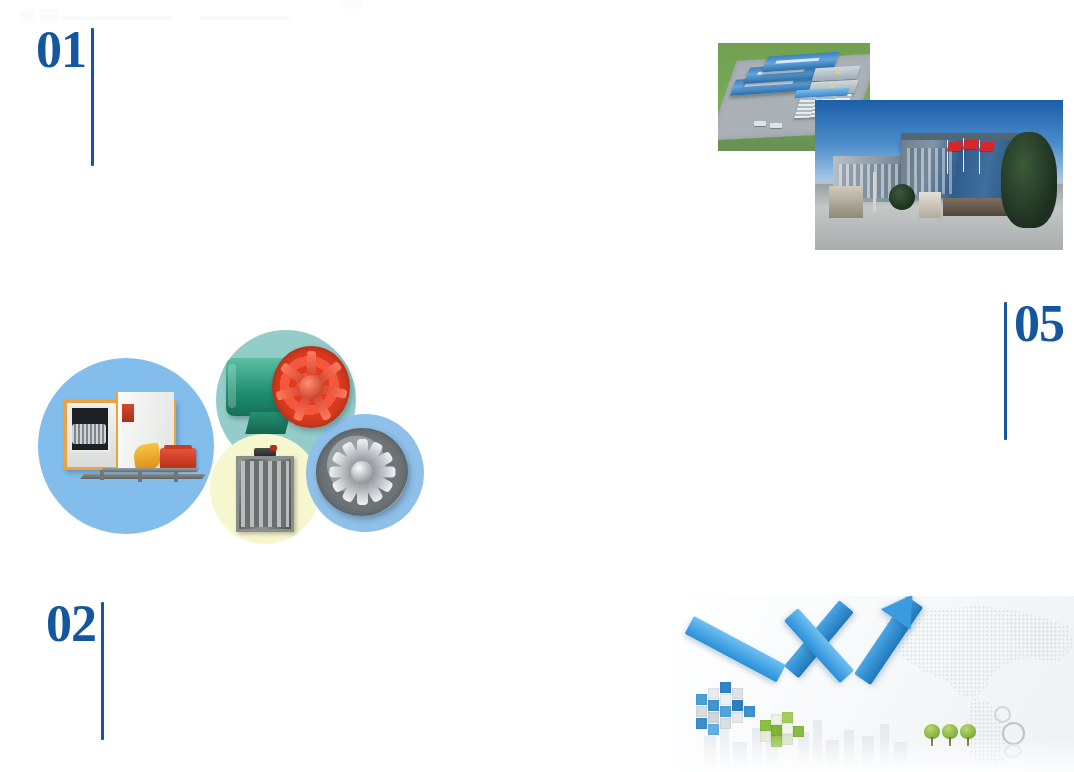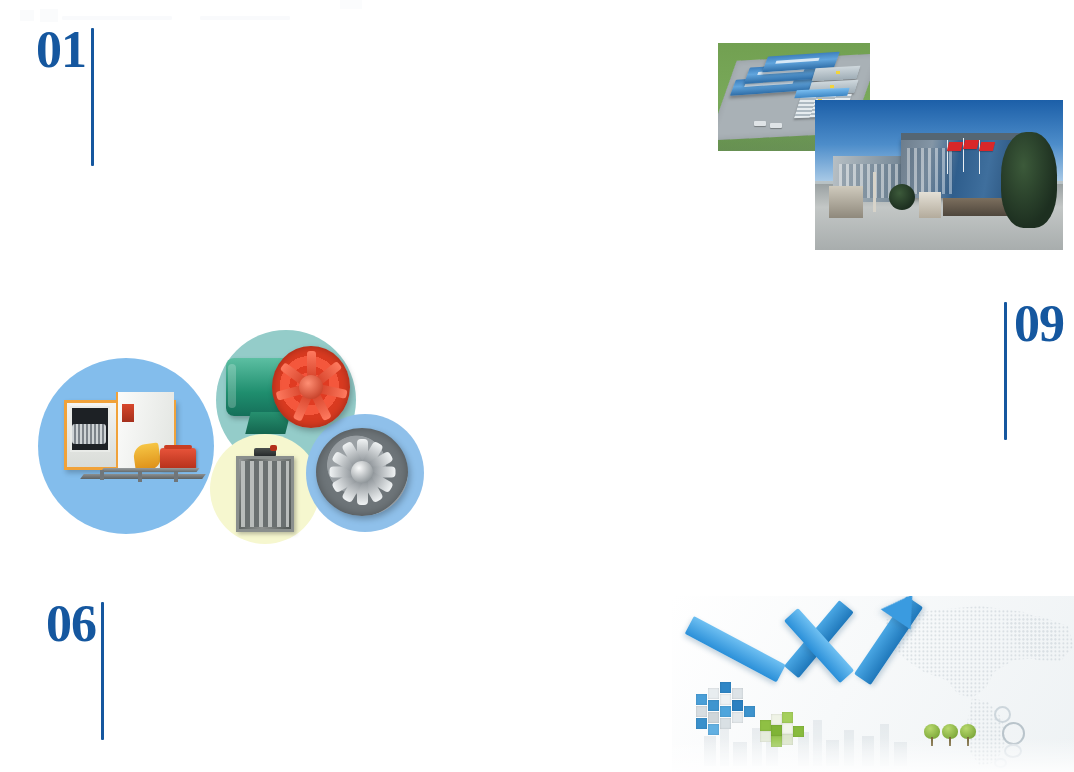--- a/index.html
+++ b/index.html
@@ -412,21 +412,21 @@
     <div class="wall"></div>
     <div class="gate"></div>
     <div class="kiosk"></div>
     <div class="pole"></div>
     <div class="tree t-mid"></div>
     <div class="tree t-right"></div>
   </div>
 
   <div class="marker left-rule" id="marker-02">
     <span class="rule"></span>
-    <span class="num">09</span>
+    <span class="num">05</span>
   </div>
 
   <div id="product-cluster">
     <div class="bubble" id="bubble-cabinet-fan"></div>
     <div class="bubble" id="bubble-axial-fan"></div>
     <div class="bubble" id="bubble-damper"></div>
     <div class="bubble" id="bubble-impeller"></div>
 
     <div id="prod-cabinet-fan">
       <div class="body"></div>
@@ -478,21 +478,21 @@
         <span class="vane" style="transform:rotate(240deg);"></span>
         <span class="vane" style="transform:rotate(270deg);"></span>
         <span class="vane" style="transform:rotate(300deg);"></span>
         <span class="vane" style="transform:rotate(330deg);"></span>
         <span class="cap"></span>
       </div>
     </div>
   </div>
 
   <div class="marker right-rule" id="marker-03">
-    <span class="num">06</span>
+    <span class="num">02</span>
     <span class="rule"></span>
   </div>
 
   <div id="banner-growth">
 
     <svg class="worldmap" viewBox="0 0 230 168">
       <defs>
         <pattern id="dotpat" width="4" height="4" patternUnits="userSpaceOnUse">
           <circle cx="1.4" cy="1.4" r="1.05" fill="#c3ccd3"></circle>
         </pattern>

